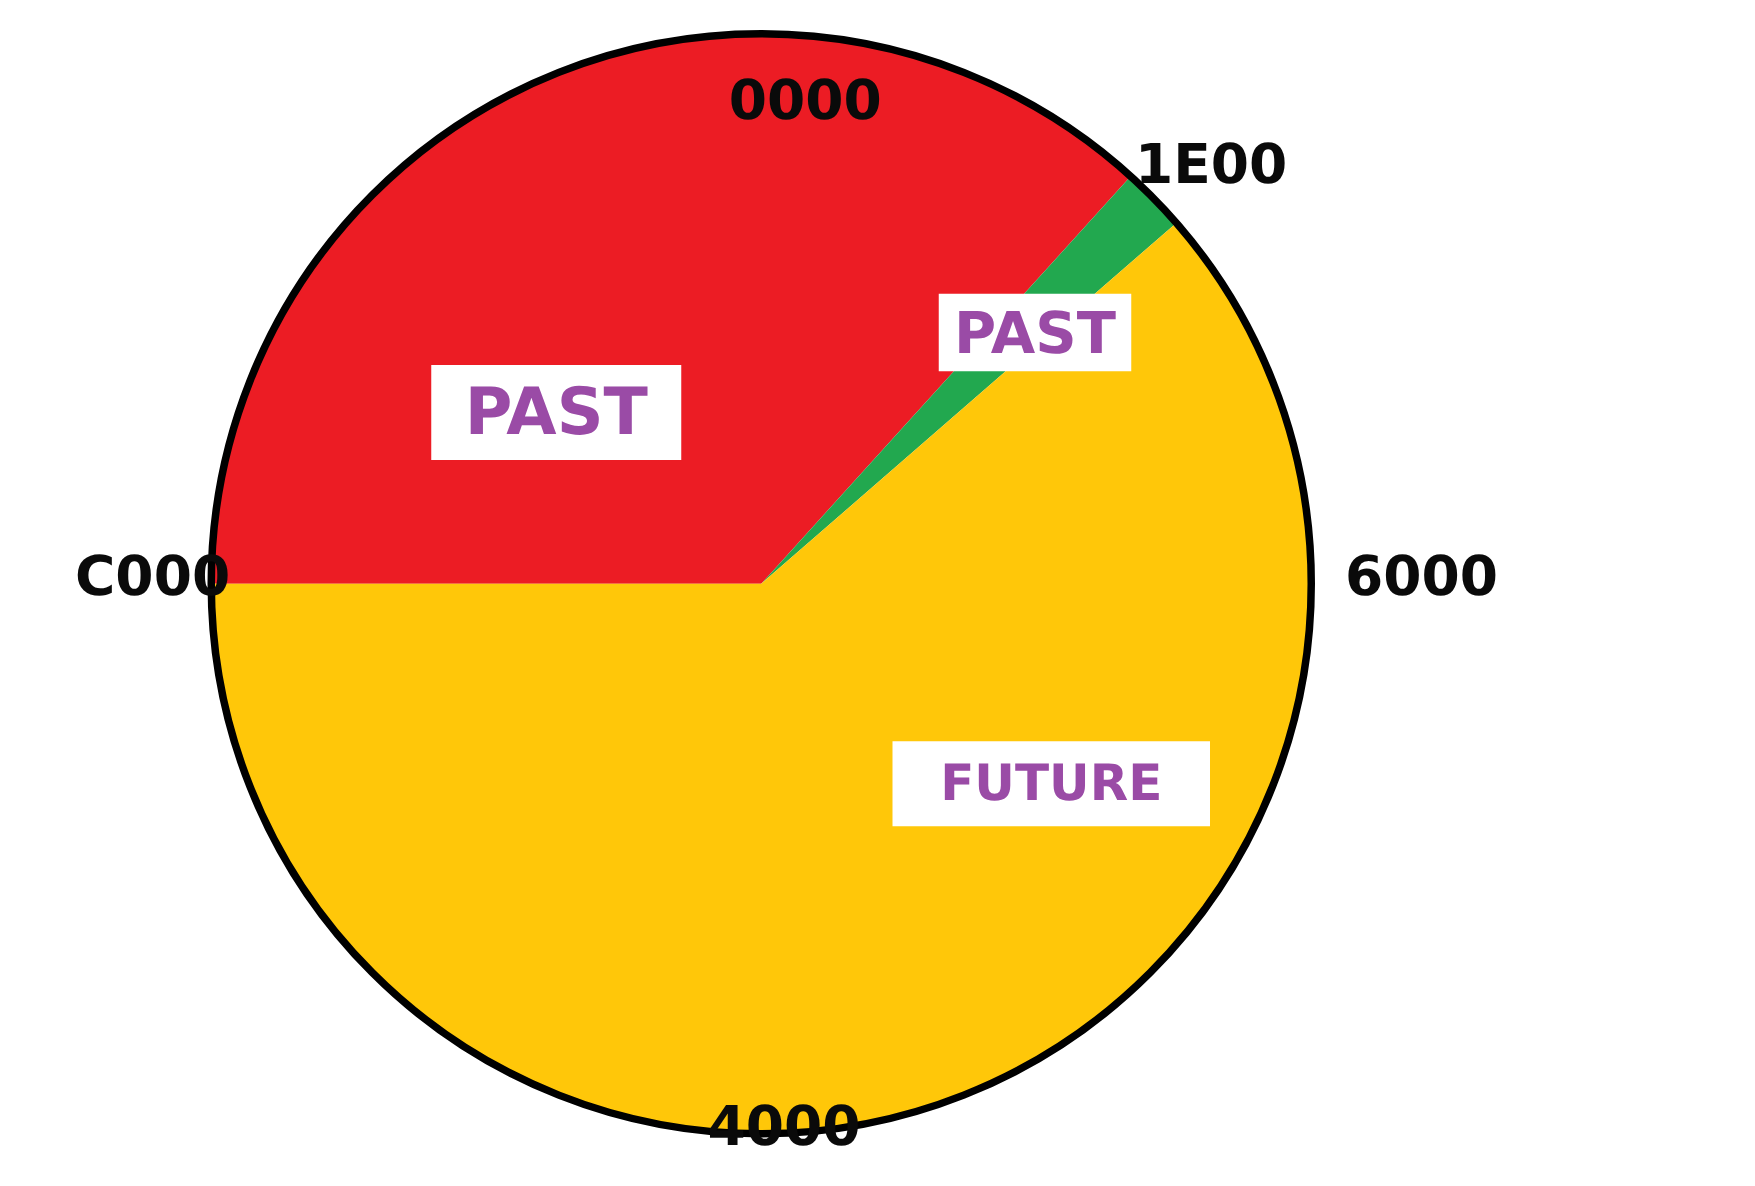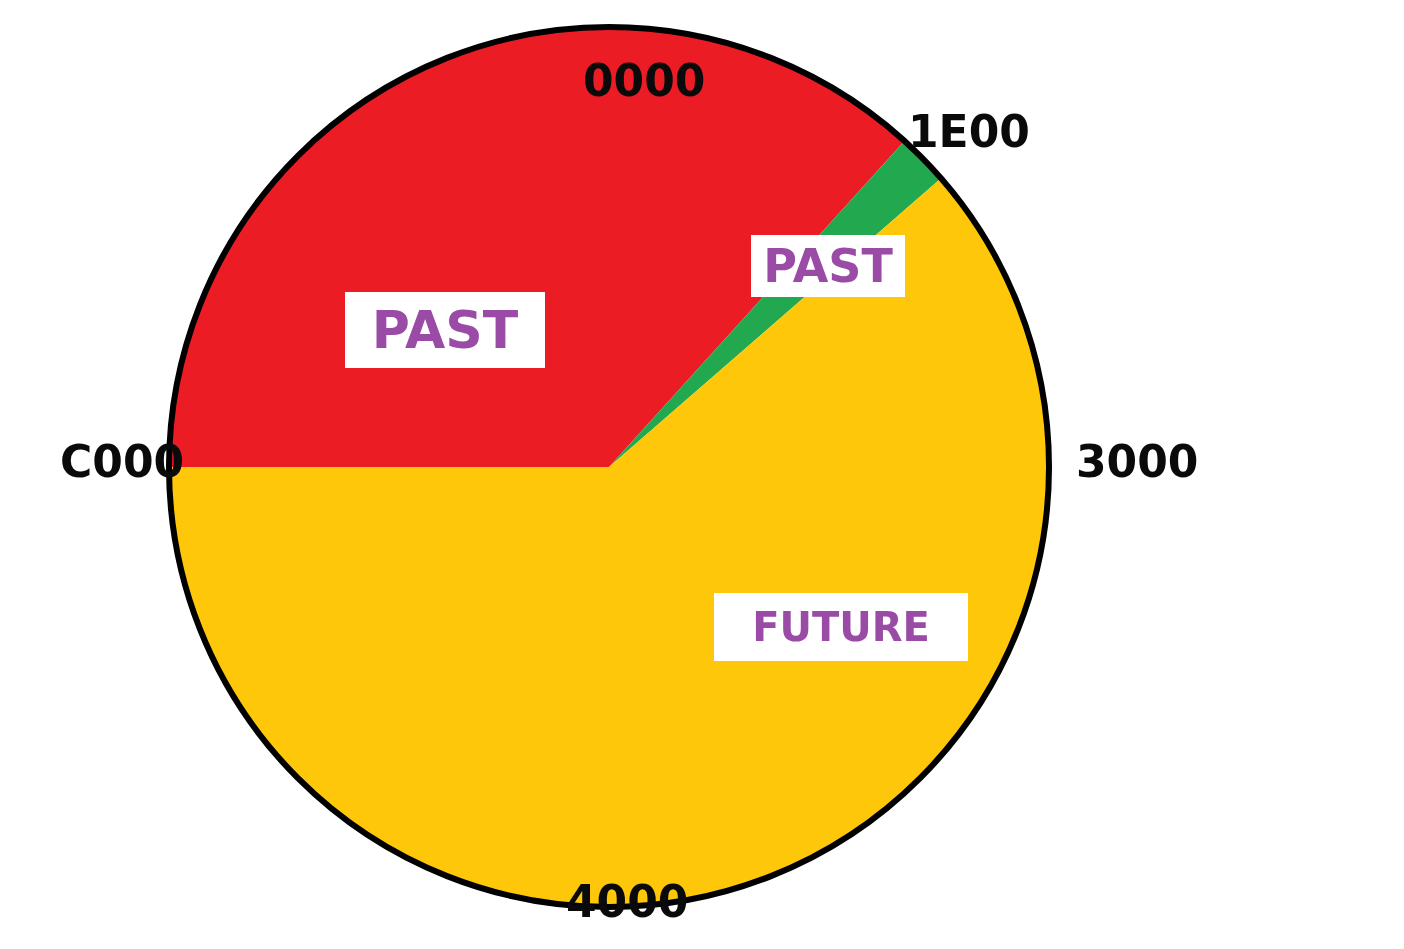--- a/index.html
+++ b/index.html
@@ -84,21 +84,21 @@
     <g>
       <path id="slice-past" fill="#EC1C24" stroke="none" d="M 609 467 L 169.00 467.00 A 440 440 0 0 1 904.56 141.05 Z"></path>
       <path id="slice-next" fill="#22A84F" stroke="none" d="M 609 467 L 904.56 141.05 A 440 440 0 0 1 941.07 178.33 Z"></path>
       <path id="slice-future" fill="#FFC709" stroke="none" d="M 609 467 L 941.07 178.33 A 440 440 0 1 1 169.00 467.00 Z"></path>
     </g>
     <circle id="wheel-outline" fill="none" stroke="#000000" stroke-width="6" cx="609" cy="467" r="440"></circle>
   </svg>
 
   <div class="tick-label tick-0000">0000</div>
   <div class="tick-label tick-1E00">1E00</div>
-  <div class="tick-label tick-4000">3000</div>
+  <div class="tick-label tick-4000">6000</div>
   <div class="tick-label tick-8000">4000</div>
   <div class="tick-label tick-C000">C000</div>
 
   <div class="region-label lbl-past">PAST</div>
   <div class="region-label lbl-next">PAST</div>
   <div class="region-label lbl-future">FUTURE</div>
 
 </div>
 
 </body></html>

